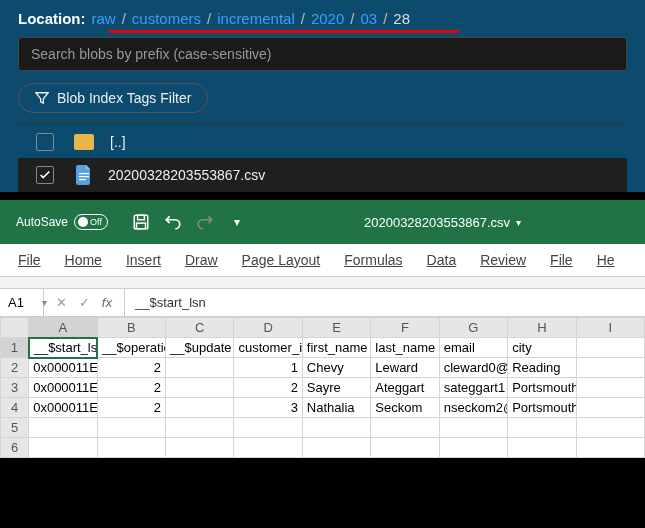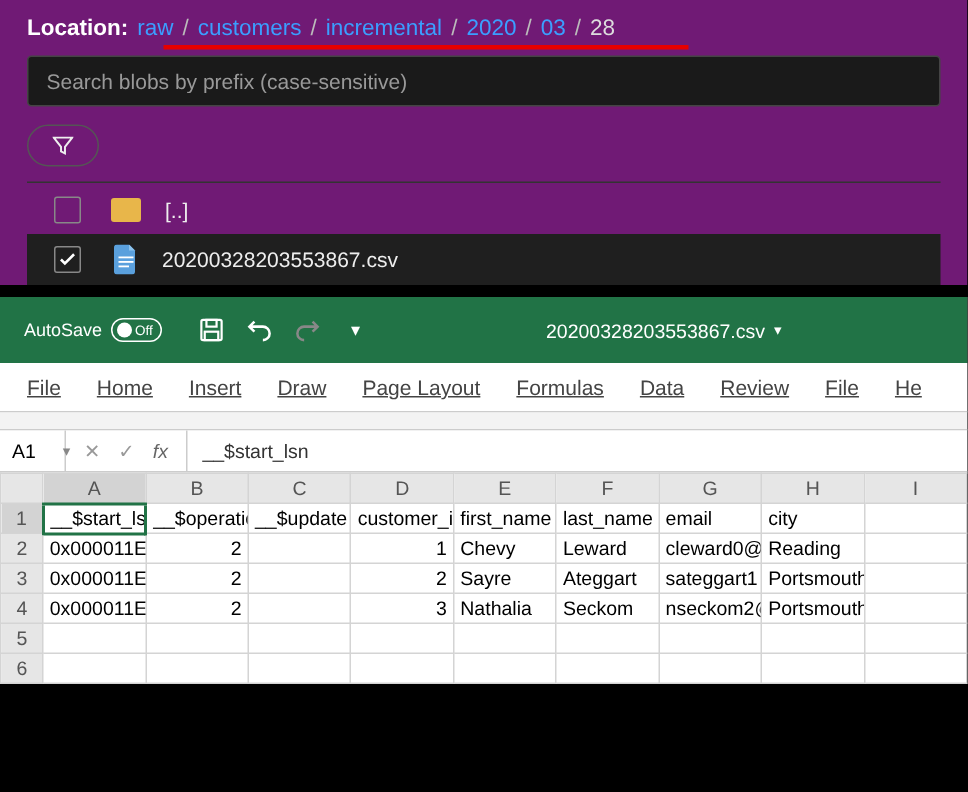--- a/index.html
+++ b/index.html
@@ -1,18 +1,18 @@
 <!DOCTYPE html>
 <html><head>
   <meta charset="utf-8">
   <style>
     * { margin: 0; padding: 0; box-sizing: border-box; }
     body { font-family: 'Segoe UI', Arial, sans-serif; width: 645px; height: 528px; overflow: hidden; background: #000; }
     
-    .top-panel { background: #701a75; color: #fff; padding: 10px 18px 0 18px; }
+    .top-panel { background: #0c4a6e; color: #fff; padding: 10px 18px 0 18px; }
     .location-bar { font-size: 15px; margin-bottom: 10px; position: relative; display: flex; align-items: center; gap: 6px; }
     .location-label { font-weight: 600; color: #fff; }
     .bc-sep { color: #bbb; }
     .bc-link { color: #3b9eff; cursor: pointer; }
     .bc-current { color: #ddd; }
     .underline-strip { position: absolute; left: 91px; top: 20px; width: 350px; height: 3px; background: #e60000; }
     
     .search-wrap { margin-top: 4px; }
     .search-input { width: 100%; background: #1a1a1a; border: 1px solid #444; border-radius: 3px; padding: 8px 12px; color: #ccc; font-size: 14px; }
     .search-input::placeholder { color: #999; }
@@ -88,20 +88,21 @@
     <div class="underline-strip"></div>
   </div>
   <div class="search-wrap">
     <input class="search-input" placeholder="Search blobs by prefix (case-sensitive)" style="">
   </div>
   <div class="filter-row">
     <button class="index-filter-btn">
       <svg class="funnel-icon" viewBox="0 0 16 16" fill="none" stroke="#eee" stroke-width="1.5">
           <path d="M1 2h14l-5.5 7v5l-3-1.5V9L1 2z"></path>
         </svg>
+      <span>Blob Index Tags Filter</span>
     </button>
   </div>
   <div class="divider"></div>
   <div class="row">
     <span class="chk"></span>
     <span class="folder-ic"></span>
     <span class="row-label">[..]</span>
   </div>
   <div class="row selected">
     <span class="chk checked">

